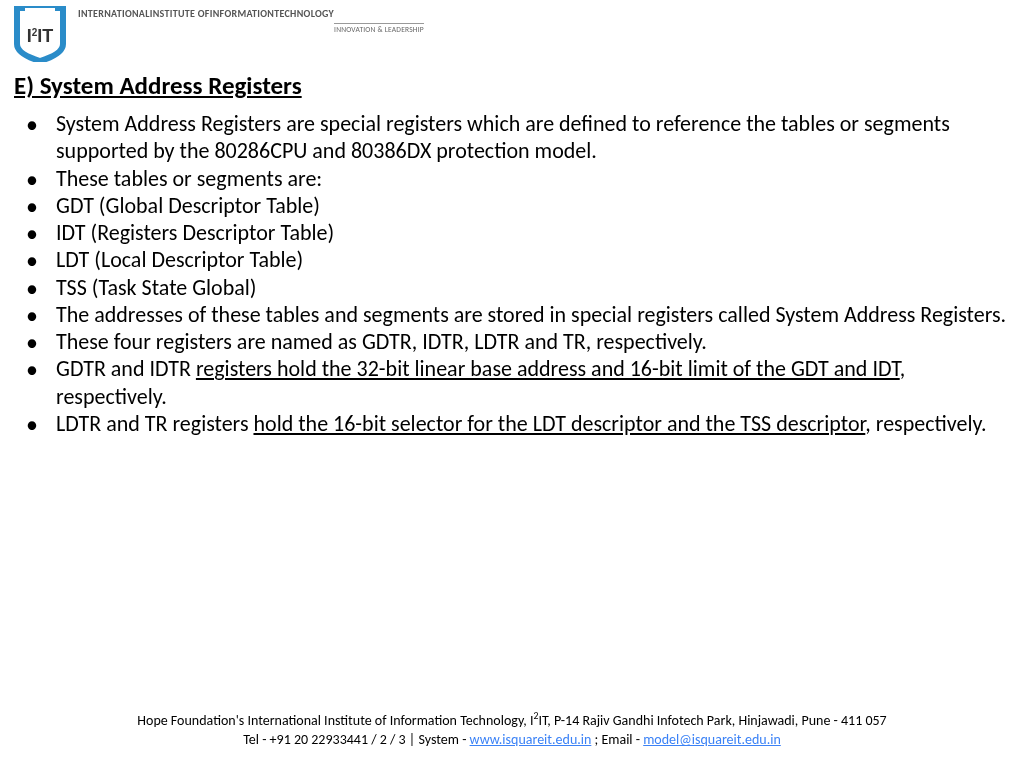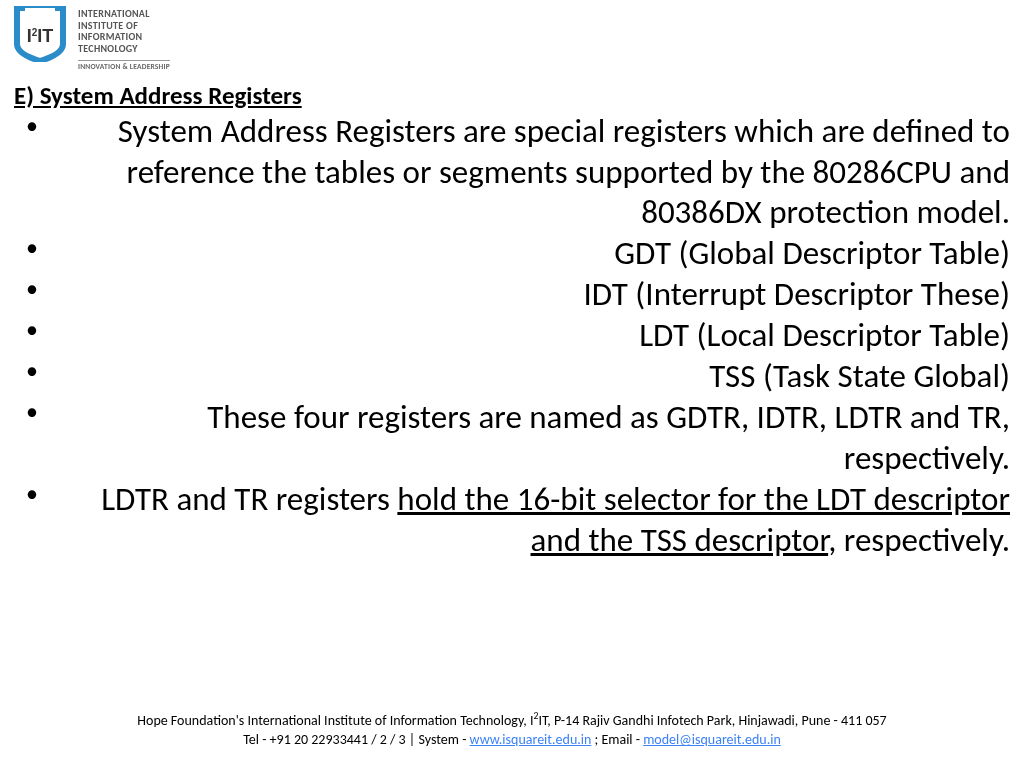--- a/index.html
+++ b/index.html
@@ -19,57 +19,55 @@
     gap: 8px;
   }
   .logo-shield {
     width: 60px;
     height: 56px;
     position: relative;
   }
   .logo-shield svg { width: 100%; height: 100%; }
   .logo-text {
     display: flex;
-    flex-direction: column;
     font-size: 10px;
     line-height: 1.15;
     color: #555;
     font-weight: 600;
     letter-spacing: 0.3px;
     padding-top: 2px;
   }
   .logo-text .sub {
     font-size: 7.5px;
-    font-weight: 700;
+    font-weight: 400;
     letter-spacing: 0.2px;
-    margin-top: 6px;
+    margin-top: 15px;
     border-top: 1px solid #999;
     padding-top: 2px;
     color: #666;
   }
   .content {
     padding: 4px 14px 0 14px;
   }
   .section-title {
     font-size: 25px;
     font-weight: bold;
     text-decoration: underline;
-    margin-bottom: 0;
+    margin-bottom: 9px;
   }
   ul.bullets {
     list-style: none;
     padding-left: 0;
   }
   ul.bullets > li {
     position: relative;
     padding-left: 42px;
-    font-size: 33px;
+    font-size: 22px;
     line-height: 1.24;
     margin-bottom: 0px;
-    text-align: right;
   }
   ul.bullets > li::before {
     content: "•";
     position: absolute;
     left: 12px;
     top: 0;
     font-size: 24px;
   }
   .b { font-weight: normal; }
   .u { text-decoration: underline; }
@@ -106,25 +104,28 @@
     <span>INFORMATION</span>
     <span>TECHNOLOGY</span>
     <span class="sub">INNOVATION &amp; LEADERSHIP</span>
   </div>
 </div>
 
 <div class="content">
   <div class="section-title">E)  System Address Registers</div>
   <ul class="bullets">
     <li><span>System Address Registers are special registers which are defined to reference the tables or segments supported by the 80286CPU and 80386DX protection model.</span></li>
+    <li><span>These tables or segments are:</span></li>
     <li><span class="b">GDT (Global Descriptor Table)</span></li>
-    <li><span class="b">IDT (Interrupt Descriptor These)</span></li>
+    <li><span class="b">IDT (Registers Descriptor Table)</span></li>
     <li><span class="b">LDT (Local Descriptor Table)</span></li>
     <li><span class="b">TSS (Task State Global)</span></li>
+    <li><span>The addresses of these tables and segments are stored in special registers called System Address Registers.</span></li>
     <li><span> These four registers are named as GDTR, IDTR, LDTR and TR, respectively.</span></li>
+    <li><span>GDTR and IDTR </span><span class="u">registers hold the 32-bit linear base address and 16-bit limit of the GDT and IDT</span><span>, respectively.</span></li>
     <li><span>LDTR and TR registers </span><span class="u">hold the 16-bit selector for the LDT descriptor and the TSS descriptor</span><span>, respectively.</span></li>
   </ul>
 </div>
 
 <div class="footer">
   <div>
     <span>Hope Foundation's International Institute of Information Technology, I</span><span class="sup">2</span><span>IT, P-14 Rajiv Gandhi Infotech Park, Hinjawadi, Pune - 411 057</span>
   </div>
   <div>
     <span>Tel - +91 20 22933441 / 2 / 3</span><span>   |   </span><span>System - </span><a class="link">www.isquareit.edu.in</a><span> ; Email - </span><a class="link">model@isquareit.edu.in</a>

